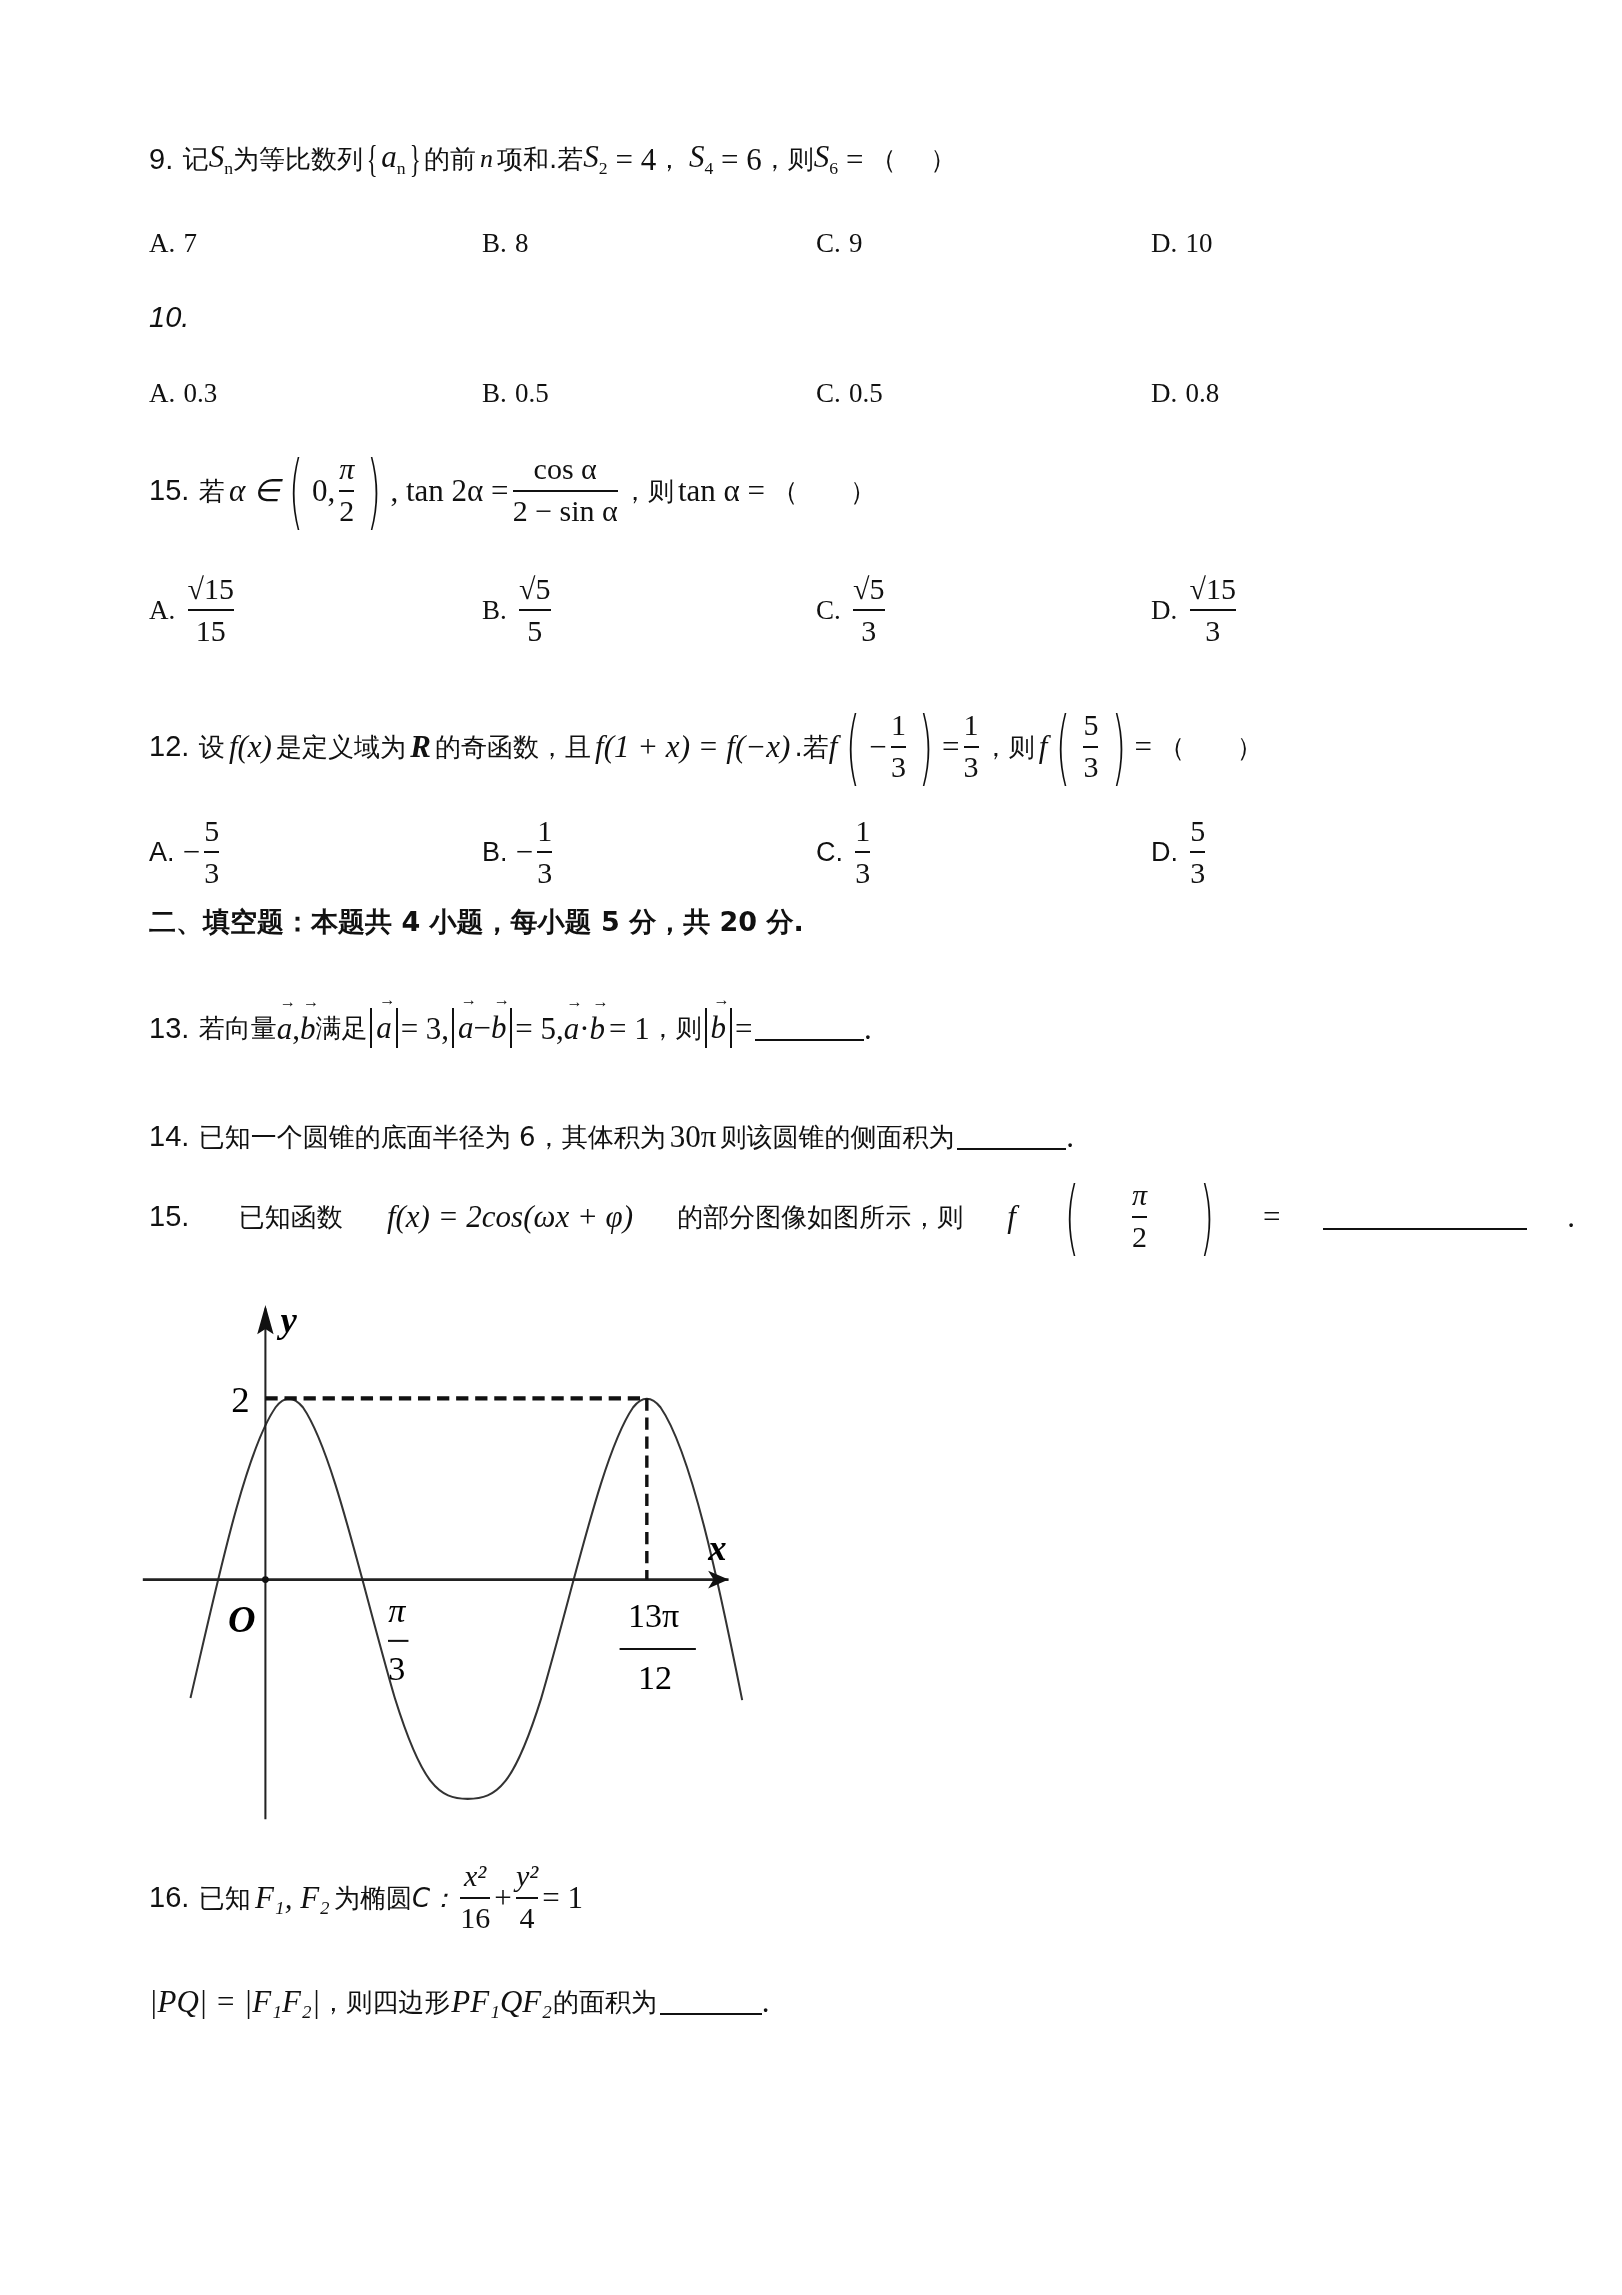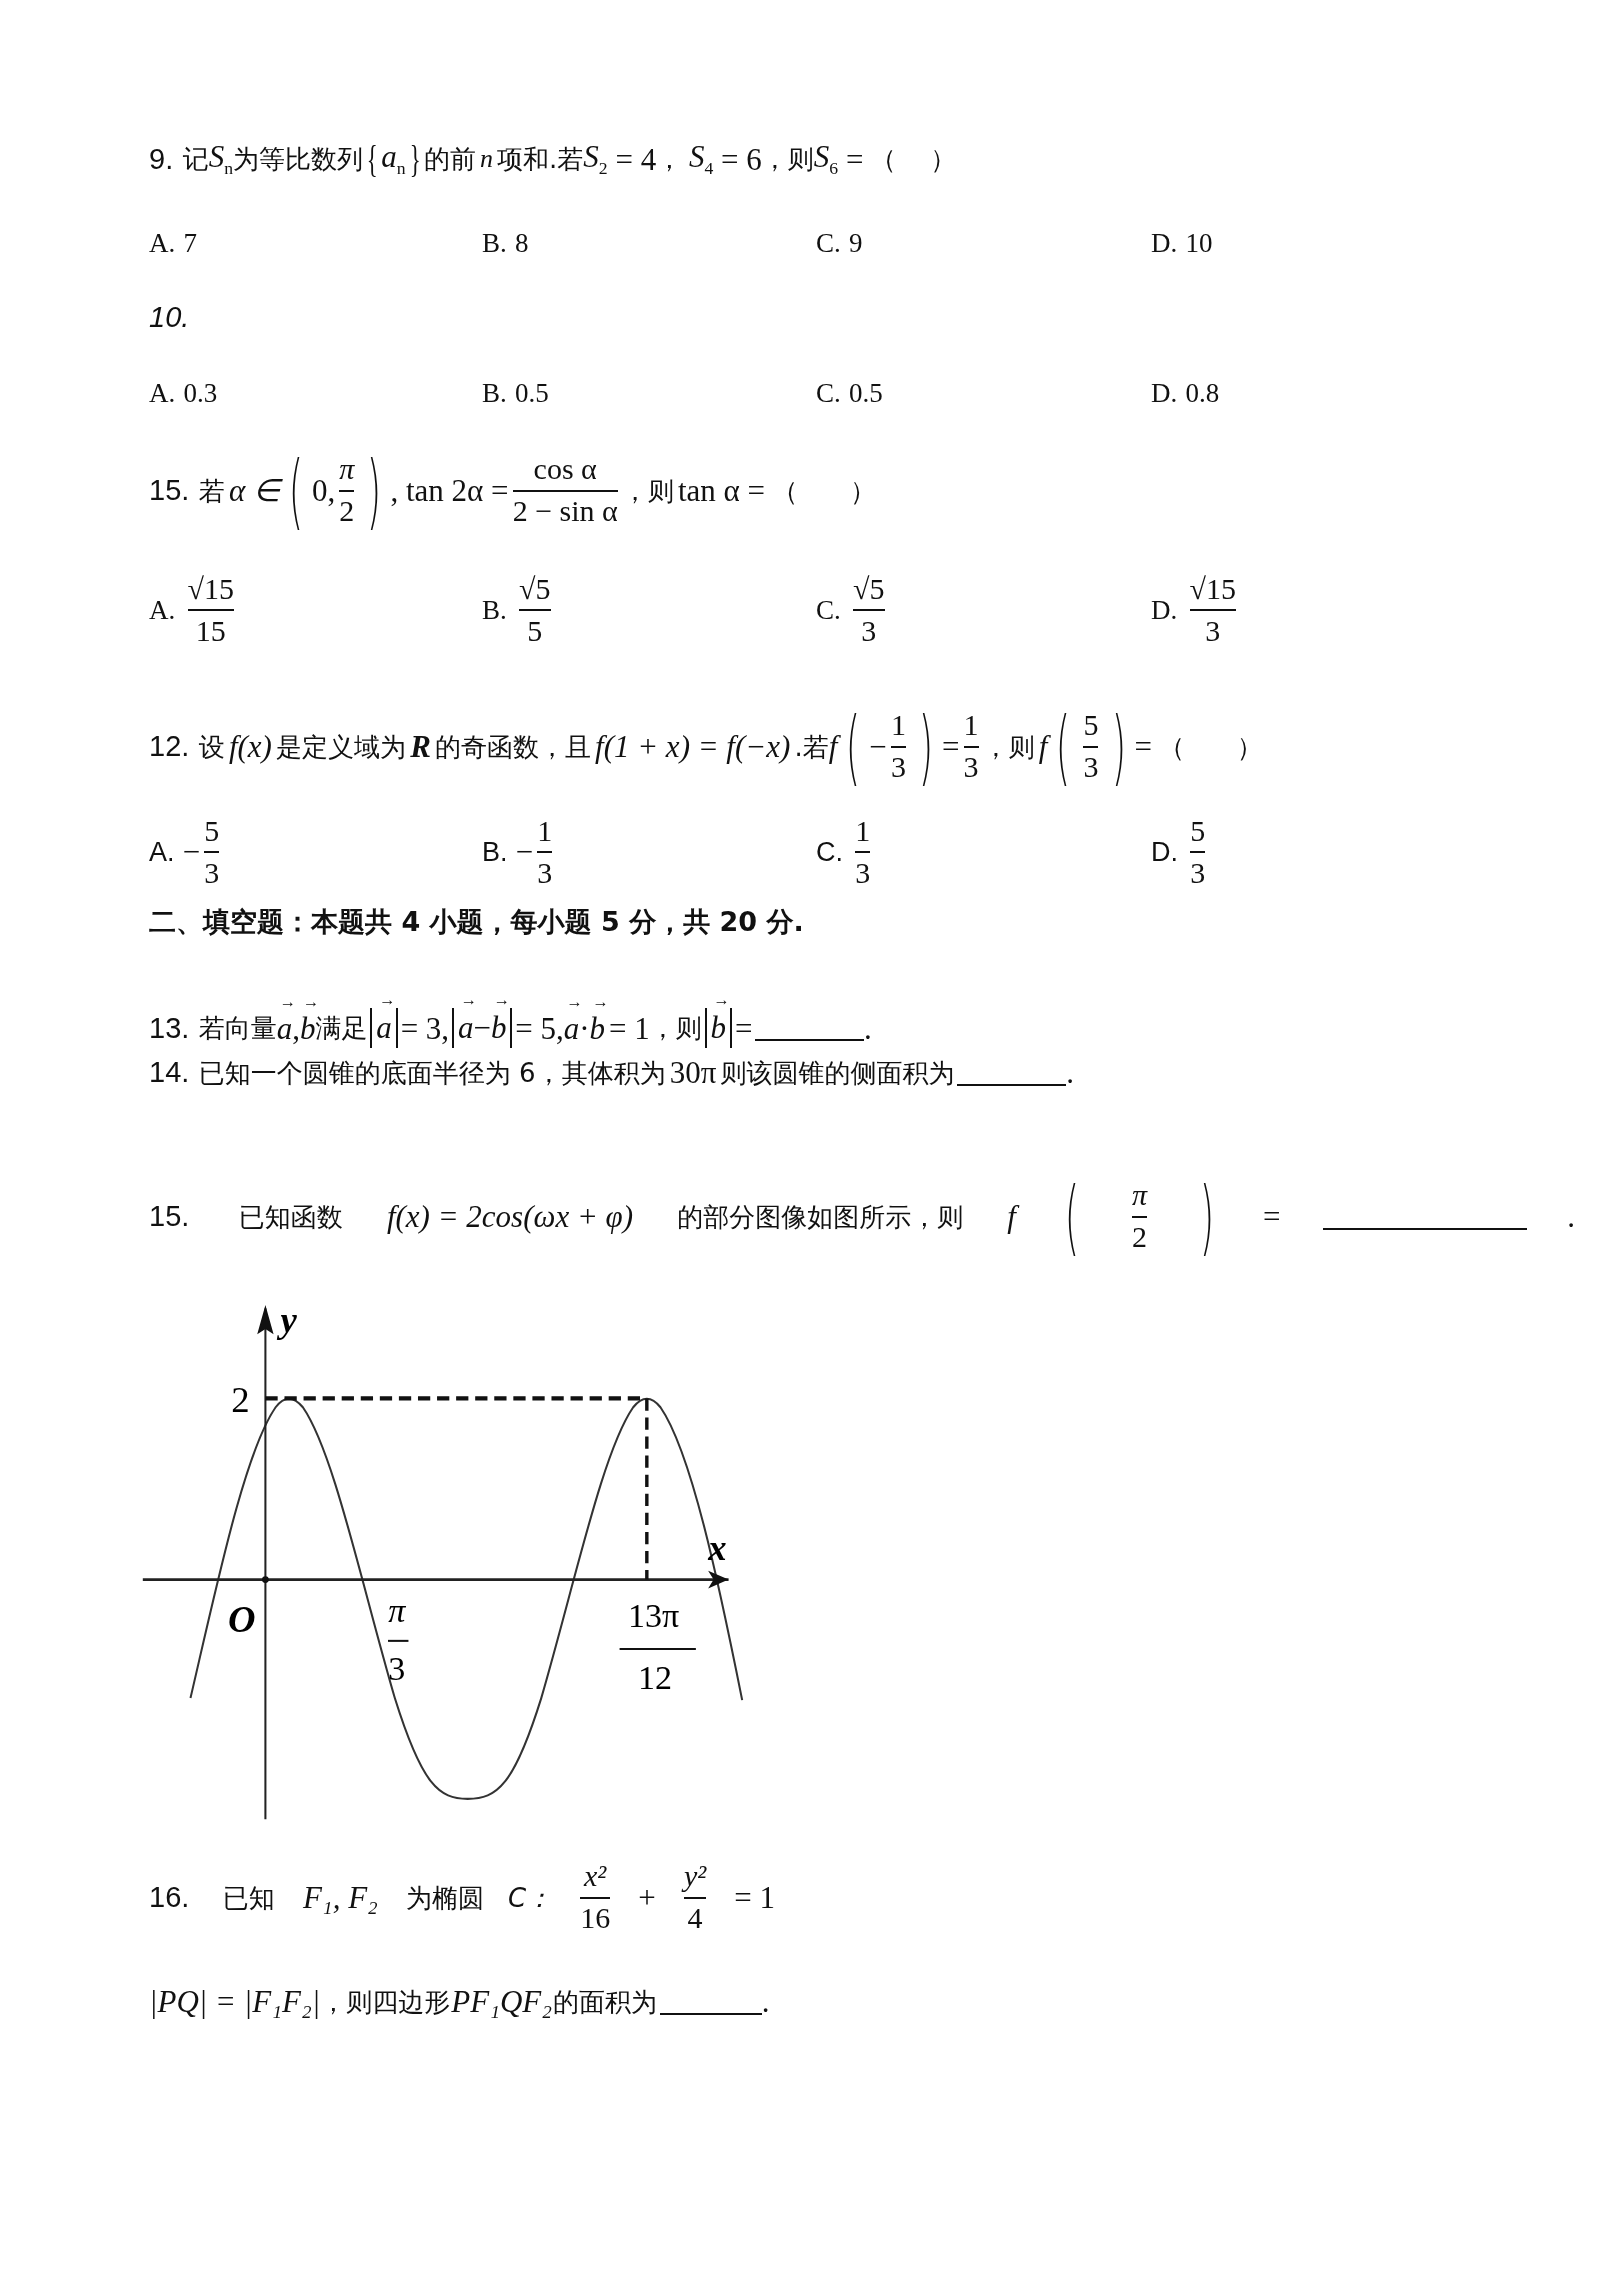--- a/index.html
+++ b/index.html
@@ -234,21 +234,21 @@
   <span class="r">·</span>
   <span class="vec">b</span>
   <span class="r" style="margin-left:4.1px">= 1</span>
   <span class="zh">，则</span>
   <span class="abs"><span class="vec">b</span></span>
   <span class="r">=</span>
   <span class="blank" style="width:109px"></span>
   <span class="r">.</span>
 </div>
 
-<div class="line" style="top:1057px;">
+<div class="line" style="top:1121px;">
   <span class="qnum">14.</span>
   <span class="zh">已知一个圆锥的底面半径为 6，其体积为</span>
   <span class="r" style="margin:0 4.1px">30π</span>
   <span class="zh">则该圆锥的侧面积为</span>
   <span class="blank" style="width:109px"></span>
   <span class="r">.</span>
 </div>
 
 <div class="line" style="top:1172px;height:89px;gap:40px;">
   <span class="qnum">15.</span>
@@ -297,21 +297,21 @@
 
   <text x="178" y="500" font-size="50" font-style="italic" text-anchor="middle" transform="translate(205,0)">π</text>
   <line x1="370" y1="528" x2="400" y2="528" stroke="#111" stroke-width="3"></line>
   <text x="383" y="585" font-size="50" text-anchor="middle">3</text>
 
   <text x="760" y="508" font-size="50" text-anchor="middle">13π</text>
   <line x1="710" y1="540" x2="822" y2="540" stroke="#111" stroke-width="3"></line>
   <text x="762" y="598" font-size="50" text-anchor="middle">12</text>
 </svg>
 
-<div class="line" style="top:1853px;height:89px;gap:24px;">
+<div class="line" style="top:1853px;height:89px;">
   <span class="qnum">16.</span>
   <span class="zh">已知</span>
   <span class="m" style="margin:0 4.1px">F₁, F₂</span>
   <span class="zh">为椭圆</span>
   <span class="zh" style="font-style:italic">C：</span>
   <span class="frac">
       <span class="num m">x²</span>
       <span class="bar"></span>
       <span class="den">16</span>
     </span>

